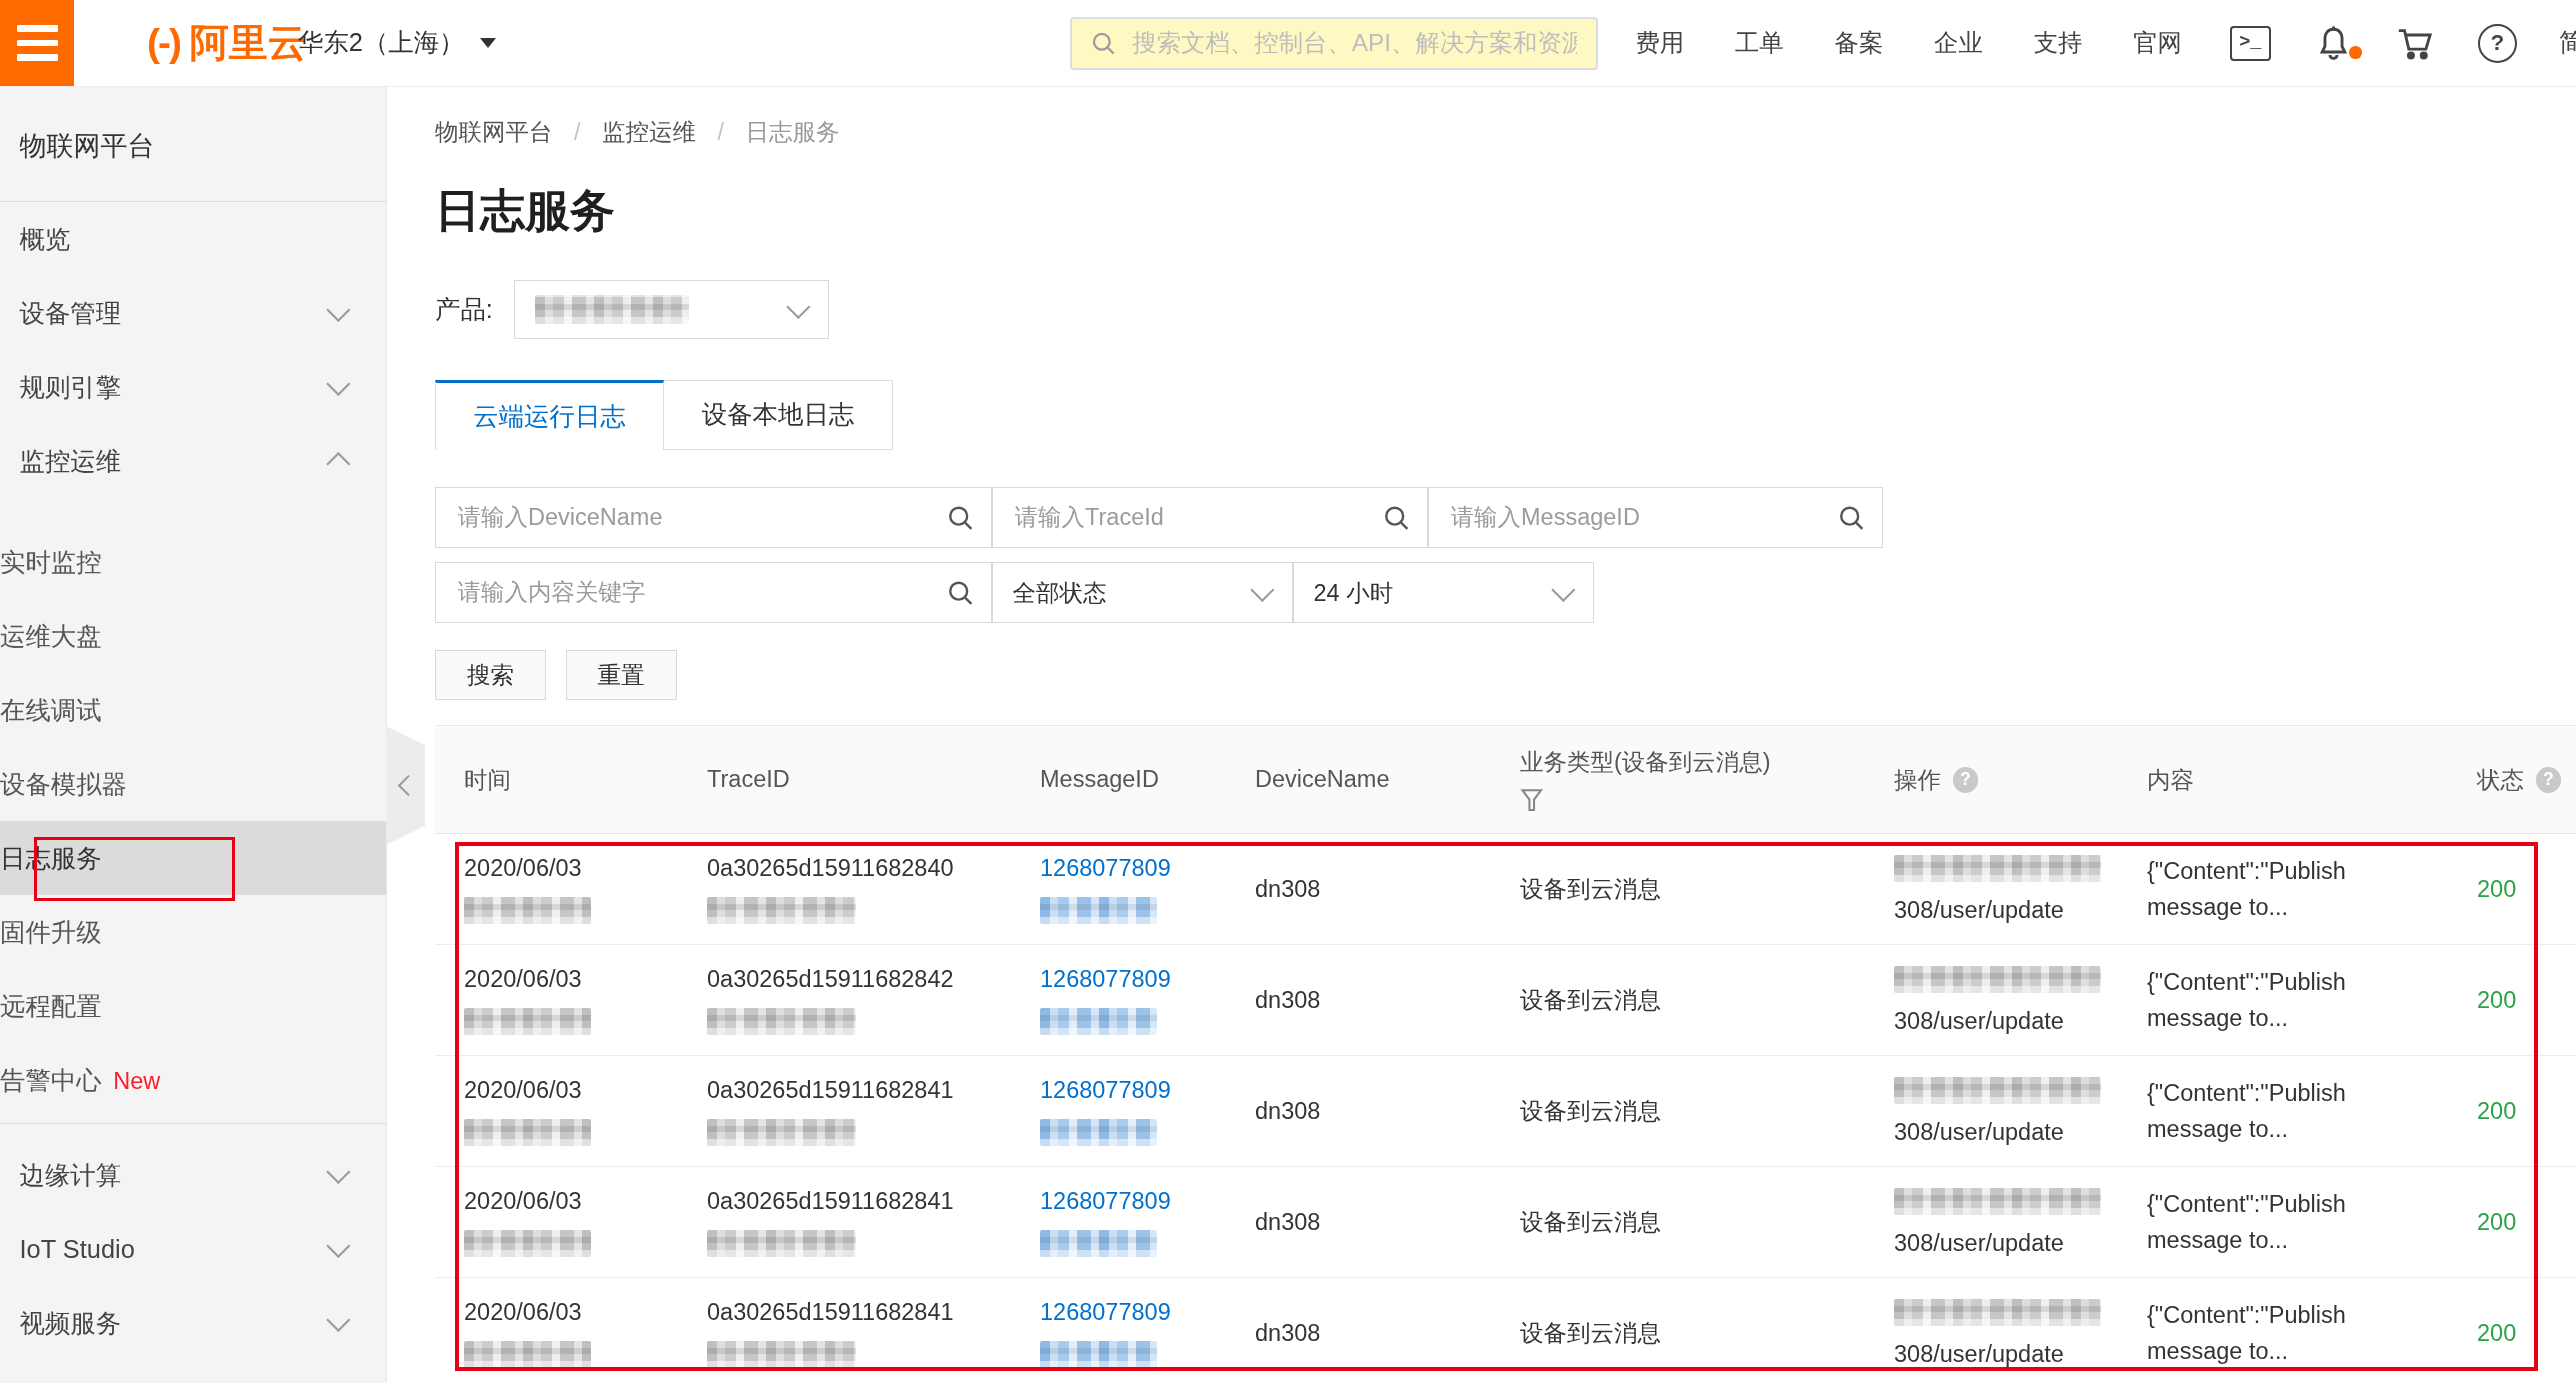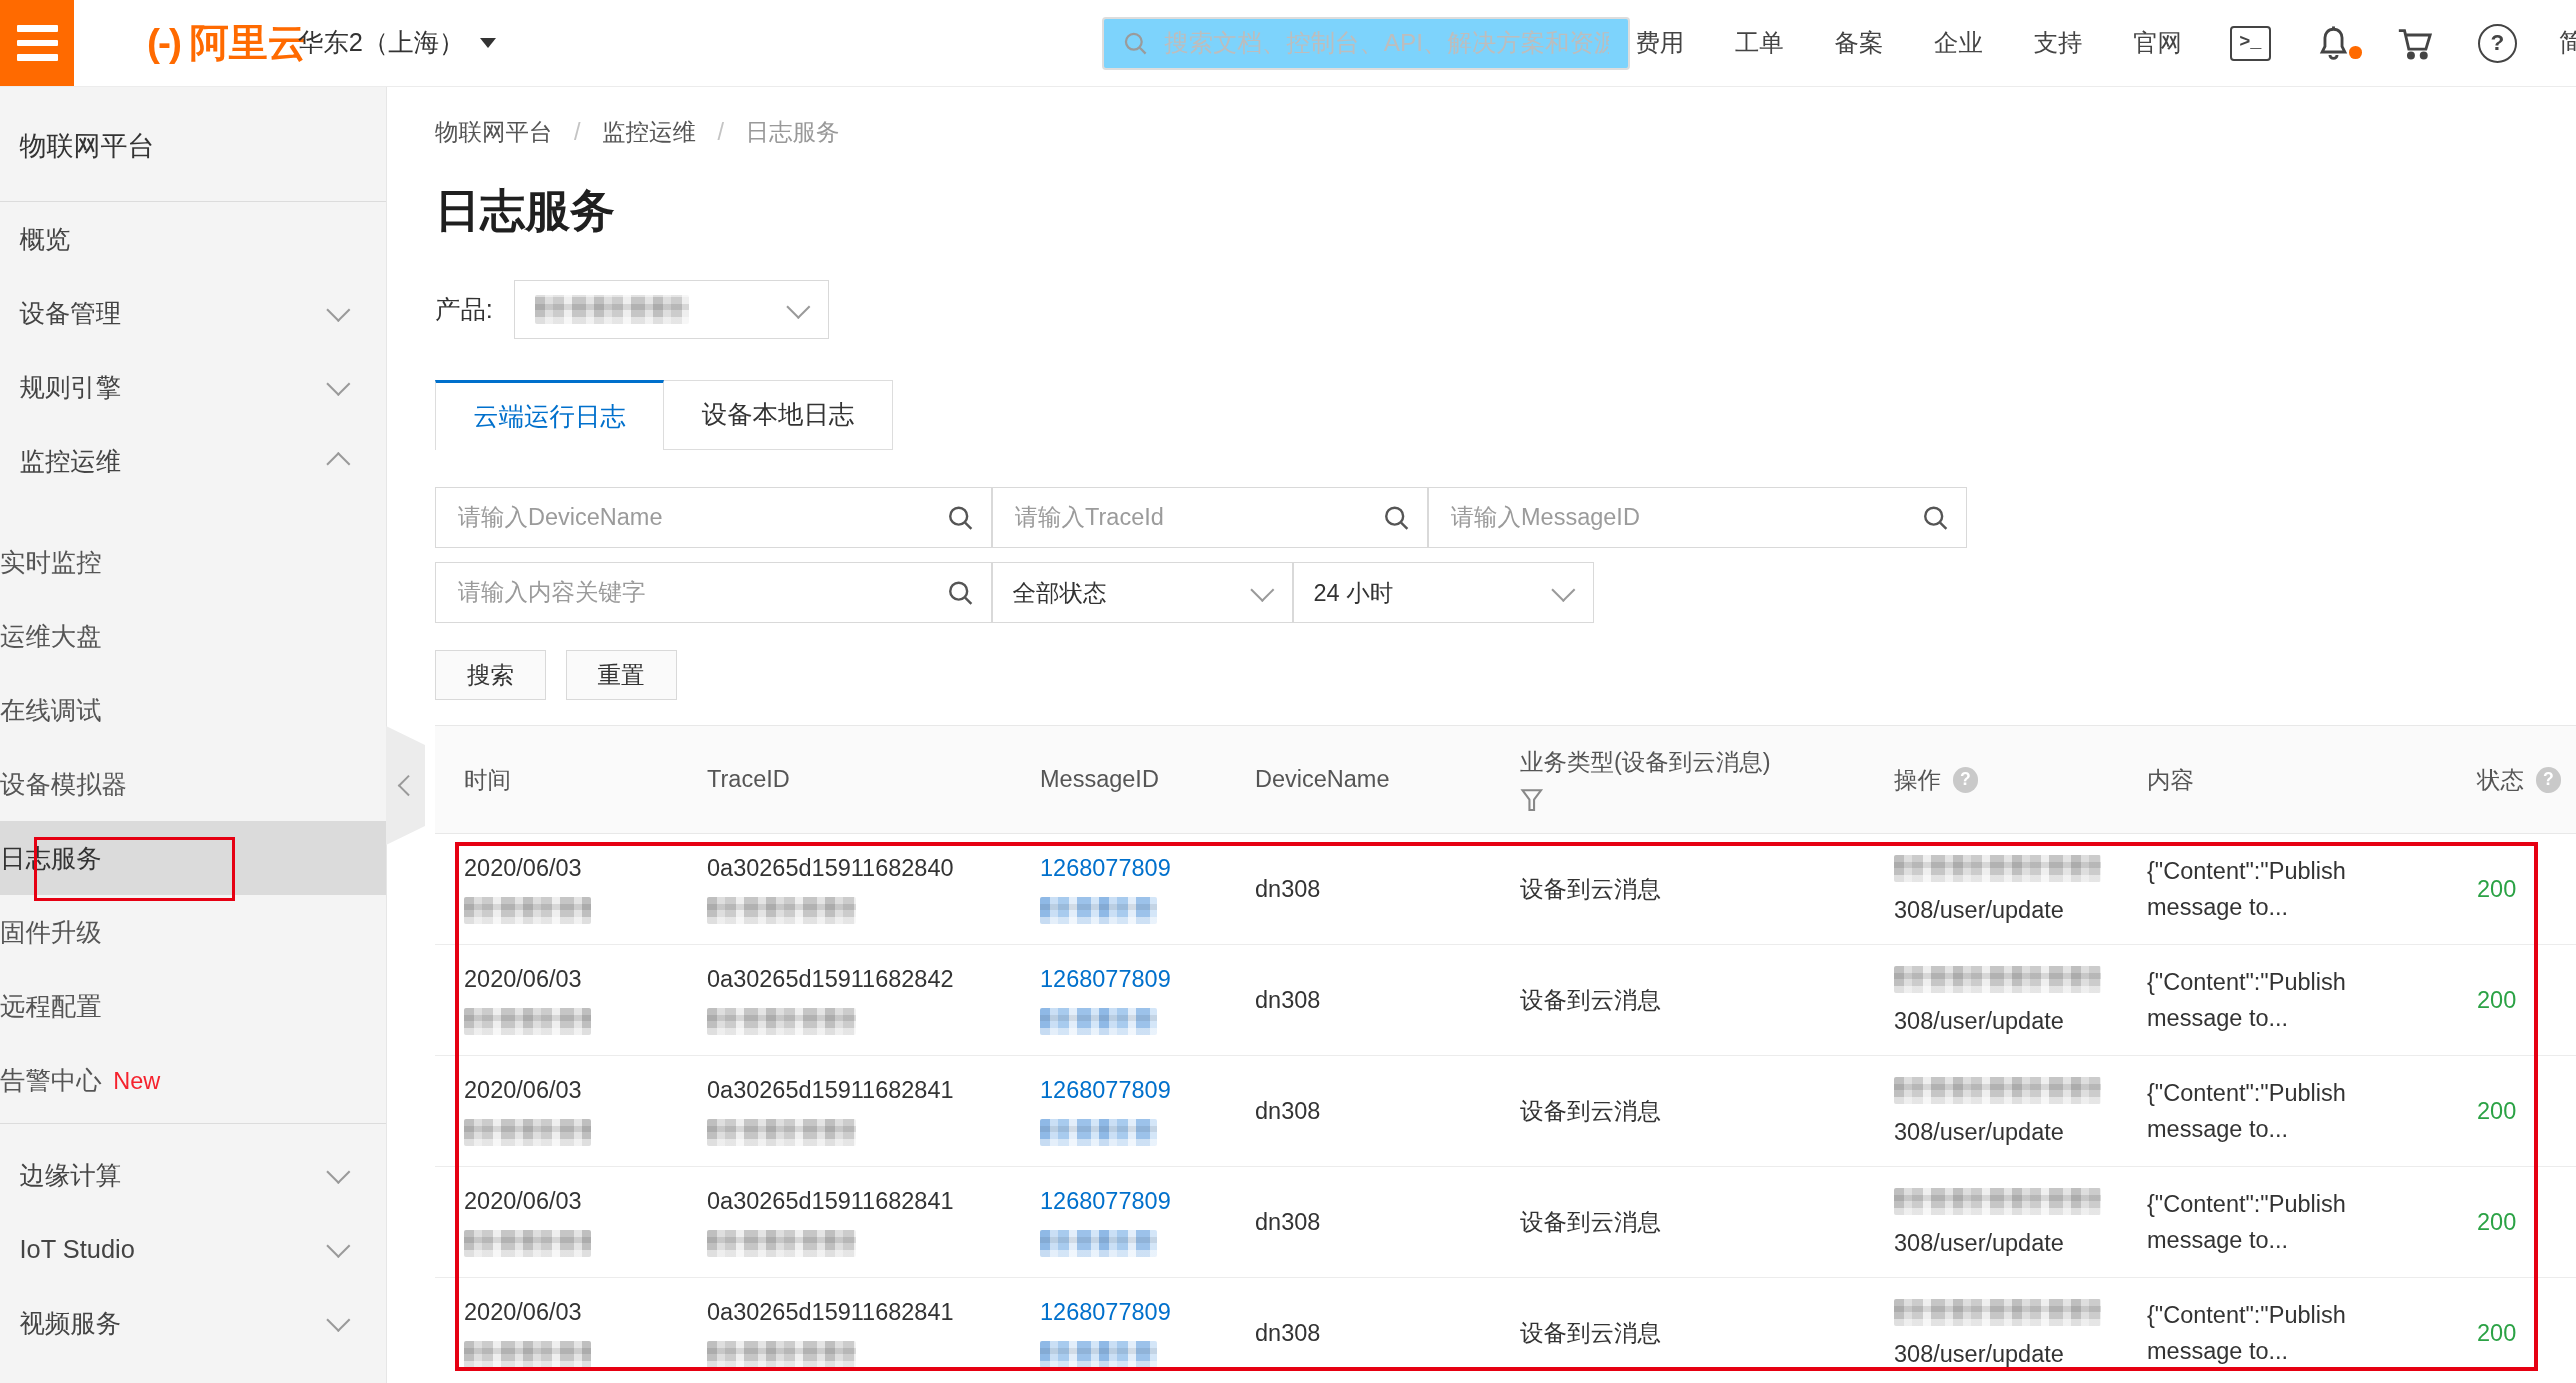--- a/index.html
+++ b/index.html
@@ -11,21 +11,21 @@
   }
   
   .topbar{position:absolute;top:0;left:0;width:2576px;height:86px;background:#fff;border-bottom:1px solid #ececec;z-index:20;}
   .burger{position:absolute;left:0;top:0;width:74px;height:86px;background:#ff6a00;display:flex;flex-direction:column;justify-content:center;align-items:center;gap:7.8px;cursor:pointer;}
   .burger i{display:block;width:41px;height:6.8px;background:#fff;border-radius:1px;}
   .brand{position:absolute;left:147px;top:0;height:86px;display:flex;align-items:center;gap:9.8px;color:#ff6a00;font-weight:bold;}
   .brand .mark{font-size:39px;letter-spacing:-2px;font-weight:bold;}
   .brand .word{font-size:39px;}
   .region{position:absolute;left:298px;top:0;height:86px;display:flex;align-items:center;gap:15.6px;font-size:25.4px;color:#333;cursor:pointer;}
   .caret-down{width:0;height:0;border-left:8.8px solid transparent;border-right:8.8px solid transparent;border-top:10.7px solid #333;}
-  .console-search{position:absolute;left:1070px;top:16.6px;width:489px;height:49px;border:2px solid #ddd;border-radius:3.9px;display:flex;align-items:center;padding:0 17.6px;gap:13.7px;background:#7dd3fc;margin-left:32px;}
+  .console-search{position:absolute;left:1070px;top:16.6px;width:489px;height:49px;border:2px solid #ddd;border-radius:3.9px;display:flex;align-items:center;padding:0 17.6px;gap:13.7px;background:#fef9c3;}
   .console-search input{border:0;outline:0;flex:1;font-size:24.4px;color:#666;font-family:inherit;background:transparent;}
   .console-search input::placeholder{color:#bdbdbd;}
   .topnav{position:absolute;left:1610px;top:0;height:86px;display:flex;align-items:center;}
   .topnav .nav-item{padding:0 25.4px;font-size:24.4px;color:#444;cursor:pointer;white-space:nowrap;}
   .topnav .nav-ic{padding:0 22.5px;position:relative;display:flex;align-items:center;cursor:pointer;}
   .term-box{display:inline-flex;align-items:center;justify-content:center;width:37px;height:31px;border:2.9px solid #444;border-radius:3.9px;font-family:"Liberation Mono","DejaVu Sans Mono",monospace;font-size:18.6px;font-weight:bold;color:#444;line-height:1;}
   .badge-dot{position:absolute;top:21.5px;right:11.7px;width:12.7px;height:12.7px;border-radius:50%;background:#ff6a00;}
   .help-circle{display:inline-flex;align-items:center;justify-content:center;width:35px;height:35px;border:2.9px solid #444;border-radius:50%;font-size:22.5px;font-weight:bold;color:#444;}
   .lang{font-size:25.4px;color:#444;padding-left:19.5px;white-space:nowrap;}
   
@@ -59,21 +59,21 @@
   .tab{width:229px;height:70px;box-sizing:border-box;display:flex;align-items:center;justify-content:center;font-size:25.4px;cursor:pointer;background:#fff;}
   .tab.active{border-top:3.9px solid #0070cc;border-left:1px solid #ddd;border-right:1px solid #ddd;color:#0070cc;}
   .tab.inactive{border:1px solid #ddd;border-left:none;color:#333;}
   
   .filters{margin-top:37px;}
   .f-row{display:flex;margin-bottom:14px;}
   .f-input{position:relative;height:61px;border:1px solid #d9d9d9;box-sizing:border-box;display:flex;align-items:center;padding:0 55px 0 19.5px;background:#fff;}
   .f-input input{border:0;outline:0;width:100%;font-size:23.5px;color:#333;font-family:inherit;background:transparent;}
   .f-input input::placeholder{color:#9b9b9b;}
   .f-input .mag{position:absolute;right:15.6px;top:50%;transform:translateY(-50%);}
-  .w-device{width:557px;} .w-trace{width:436px;} .w-msg{width:539px;} .w-key{width:557px;}
+  .w-device{width:557px;} .w-trace{width:436px;} .w-msg{width:455px;} .w-key{width:557px;}
   .f-select{width:301px;height:61px;padding:0 19.5px;font-size:23.5px;color:#333;}
   .btn-row{margin-top:27px;display:flex;gap:19.5px;}
   .btn{min-width:111px;height:50px;box-sizing:border-box;border:1px solid #d9d9d9;background:#fafafa;font-size:23.5px;color:#333;display:flex;align-items:center;justify-content:center;cursor:pointer;}
   
   .table{margin-top:25.4px;width:2142px;}
   .tgrid{display:grid;grid-template-columns:243px 333px 215px 265px 374px 253px 330px 1fr;align-items:center;padding-left:29px;}
   .thead{height:107px;background:#fafafa;border-top:1px solid #e8e8e8;border-bottom:1px solid #e8e8e8;color:#555;font-size:23.5px;}
   .th{display:flex;align-items:center;gap:11.7px;}
   .th.two-line{flex-direction:column;align-items:flex-start;justify-content:center;gap:9.8px;}
   .qmark{display:inline-flex;align-items:center;justify-content:center;width:25.4px;height:25.4px;border-radius:50%;background:#c9c9c9;color:#fff;font-size:17.6px;font-weight:bold;cursor:pointer;}

